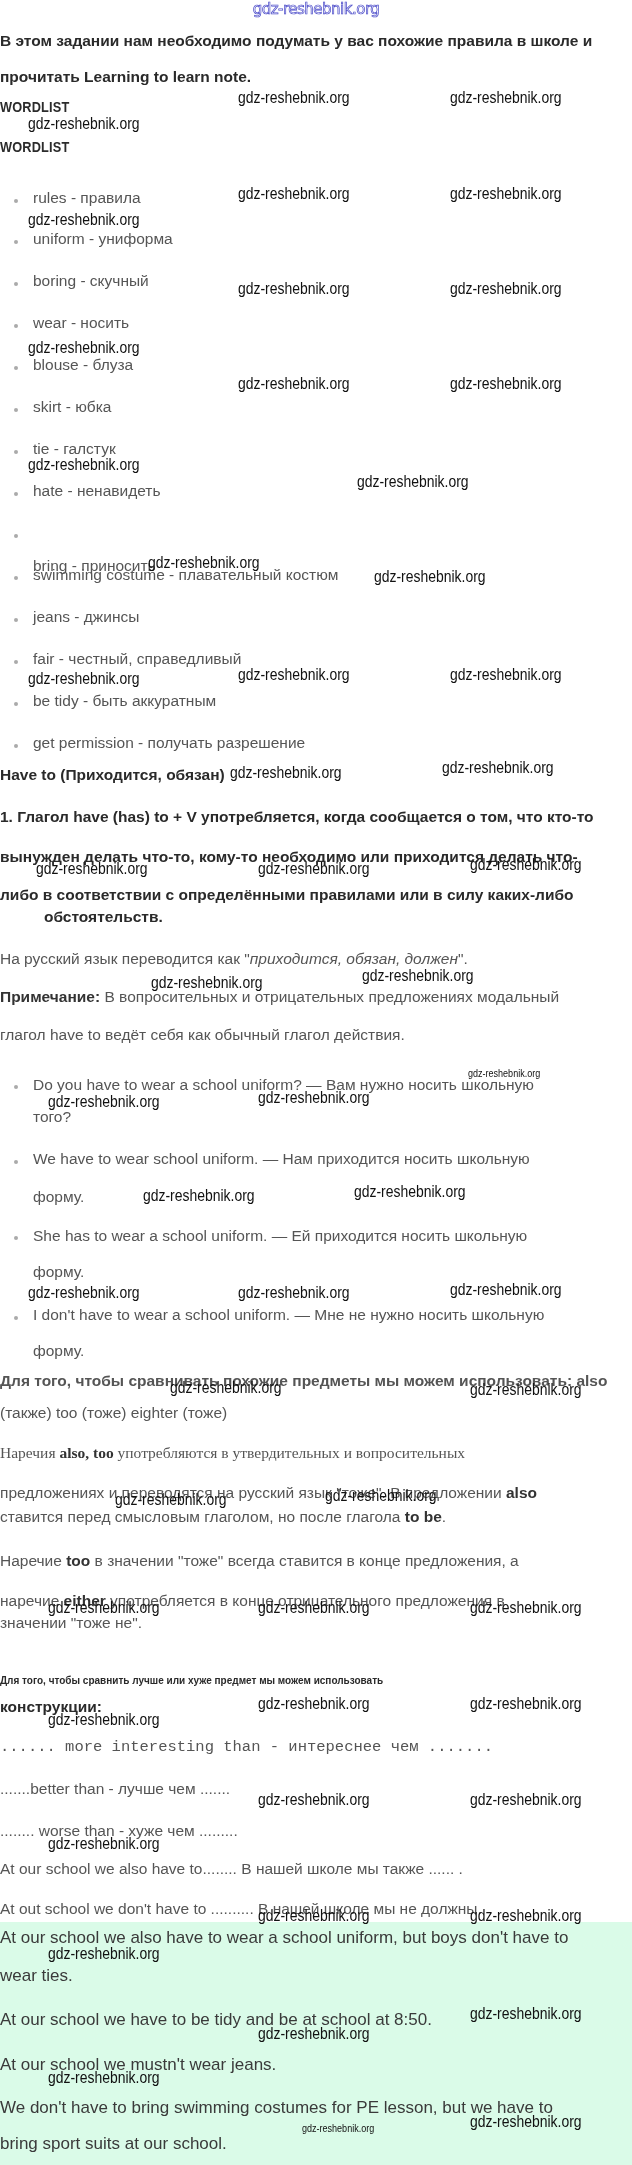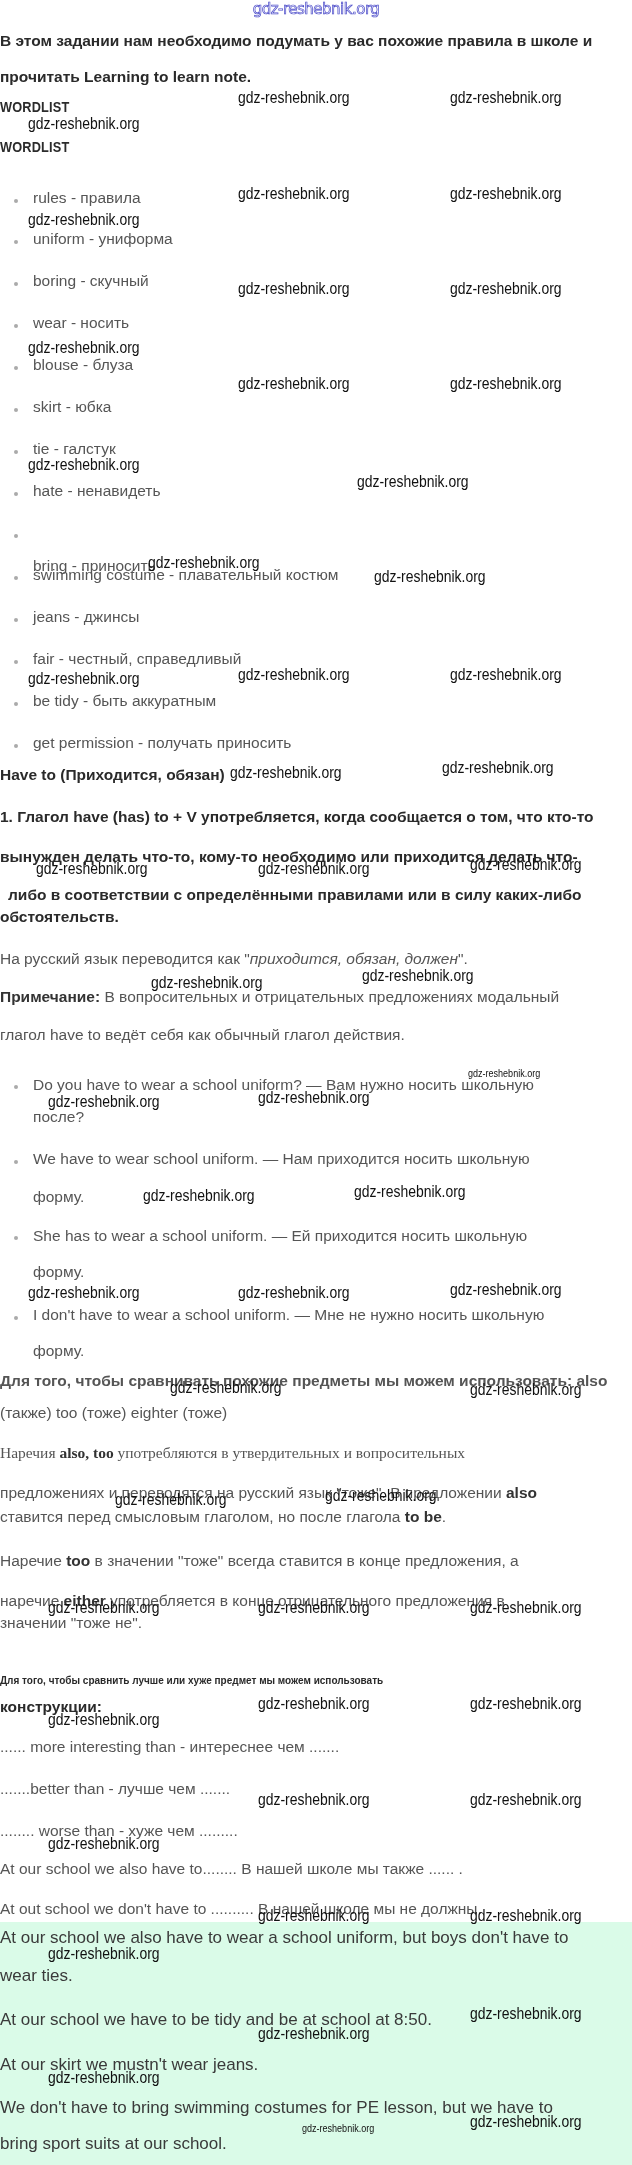--- a/index.html
+++ b/index.html
@@ -108,41 +108,41 @@
   <div>
       <span class="bullet" style="top:660px;"></span>
       <div class="abs li" style="top:650px;">fair - честный, справедливый</div>
     </div>
   <div>
       <span class="bullet" style="top:702px;"></span>
       <div class="abs li" style="top:692px;">be tidy - быть аккуратным</div>
     </div>
   <div>
       <span class="bullet" style="top:744px;"></span>
-      <div class="abs li" style="top:734px;">get permission - получать приносить</div>
+      <div class="abs li" style="top:734px;">get permission - получать разрешение</div>
     </div>
 </div>
 
 <div class="abs bold-d" style="left:0;top:766px;font-size:15.5px;">Have to (Приходится, обязан)</div>
 
 <div class="abs bold-d" style="left:0;top:808px;font-size:15.5px;">1. Глагол have (has) to + V употребляется, когда сообщается о том, что кто-то</div>
 <div class="abs bold-d" style="left:0;top:848px;font-size:15.5px;">вынужден делать что-то, кому-то необходимо или приходится делать что-</div>
-<div class="abs bold-d" style="left:0;top:886px;font-size:15.5px;margin-left:8px;">либо в соответствии с определёнными правилами или в силу каких-либо</div>
-<div class="abs bold-d" style="left:0;top:908px;font-size:15.5px;">обстоятельств.</div>
+<div class="abs bold-d" style="left:0;top:886px;font-size:15.5px;">либо в соответствии с определёнными правилами или в силу каких-либо</div>
+<div class="abs bold-d" style="left:0;top:908px;font-size:15.5px;padding-left:44px;">обстоятельств.</div>
 
 <div class="abs txt" style="top:950px;"><span>На русский язык переводится как "</span><i>приходится, обязан, должен</i><span>".</span></div>
 
 <div class="abs txt" style="top:988px;"><b>Примечание:</b><span> В вопросительных и отрицательных предложениях модальный</span></div>
 <div class="abs txt" style="top:1026px;">глагол have to ведёт себя как обычный глагол действия.</div>
 
 <div>
   <div>
     <span class="bullet" style="top:1085px;"></span>
     <div class="abs litxt" style="top:1076px;">Do you have to wear a school uniform? — Вам нужно носить школьную</div>
-    <div class="abs litxt" style="top:1108px;">после?</div>
+    <div class="abs litxt" style="top:1108px;">того?</div>
   </div>
   <div>
     <span class="bullet" style="top:1160px;"></span>
     <div class="abs litxt" style="top:1150px;">We have to wear school uniform. — Нам приходится носить школьную</div>
     <div class="abs litxt" style="top:1188px;">форму.</div>
   </div>
   <div>
     <span class="bullet" style="top:1236px;"></span>
     <div class="abs litxt" style="top:1227px;">She has to wear a school uniform. — Ей приходится носить школьную</div>
     <div class="abs litxt" style="top:1263px;">форму.</div>
@@ -161,31 +161,31 @@
 <div class="abs txt" style="top:1484px;"><span>предложениях и переводятся на русский язык "тоже". В предложении </span><b>also</b></div>
 <div class="abs txt" style="top:1508px;"><span>ставится перед смысловым глаголом, но после глагола </span><b>to be</b><span>.</span></div>
 
 <div class="abs txt" style="top:1552px;"><span>Наречие </span><b>too</b><span> в значении "тоже" всегда ставится в конце предложения, а</span></div>
 <div class="abs txt" style="top:1592px;"><span>наречие </span><b>either</b><span> употребляется в конце отрицательного предложения в</span></div>
 <div class="abs txt" style="top:1614px;">значении "тоже не".</div>
 
 <div class="abs bold-d" style="left:0;top:1658px;font-size:10px;margin-top:17px;">Для того, чтобы сравнить лучше или хуже предмет мы можем использовать</div>
 <div class="abs bold-d" style="left:0;top:1698px;font-size:15.5px;">конструкции:</div>
 
-<div class="abs txt" style="top:1738px;">...... more interesting than - интереснее чем .......</div>
+<div class="abs txt" style="top:1738px;font-family:Liberation Mono, monospace;">...... more interesting than - интереснее чем .......</div>
 <div class="abs txt" style="top:1780px;">.......better than - лучше чем .......</div>
 <div class="abs txt" style="top:1822px;">........ worse than - хуже чем .........</div>
 <div class="abs txt" style="top:1860px;">At our school we also have to........ В нашей школе мы также ...... .</div>
 <div class="abs txt" style="top:1900px;">At out school we don't have to .......... В нашей школе мы не должны.</div>
 
 <div class="answer-box"></div>
 <div class="abs ans" style="top:1928px;">At our school we also have to wear a school uniform, but boys don't have to</div>
 <div class="abs ans" style="top:1966px;">wear ties.</div>
 <div class="abs ans" style="top:2010px;">At our school we have to be tidy and be at school at 8:50.</div>
-<div class="abs ans" style="top:2055px;">At our skirt we mustn't wear jeans.</div>
+<div class="abs ans" style="top:2055px;">At our school we mustn't wear jeans.</div>
 <div class="abs ans" style="top:2098px;">We don't have to bring swimming costumes for PE lesson, but we have to</div>
 <div class="abs ans" style="top:2134px;">bring sport suits at our school.</div>
 
 <div>
   <div class="abs wm" style="left:238px;top:88px;">gdz-reshebnik.org</div>
   <div class="abs wm" style="left:450px;top:88px;">gdz-reshebnik.org</div>
   <div class="abs wm" style="left:28px;top:114px;">gdz-reshebnik.org</div>
   <div class="abs wm" style="left:238px;top:184px;">gdz-reshebnik.org</div>
   <div class="abs wm" style="left:450px;top:184px;">gdz-reshebnik.org</div>
   <div class="abs wm" style="left:28px;top:210px;">gdz-reshebnik.org</div>

